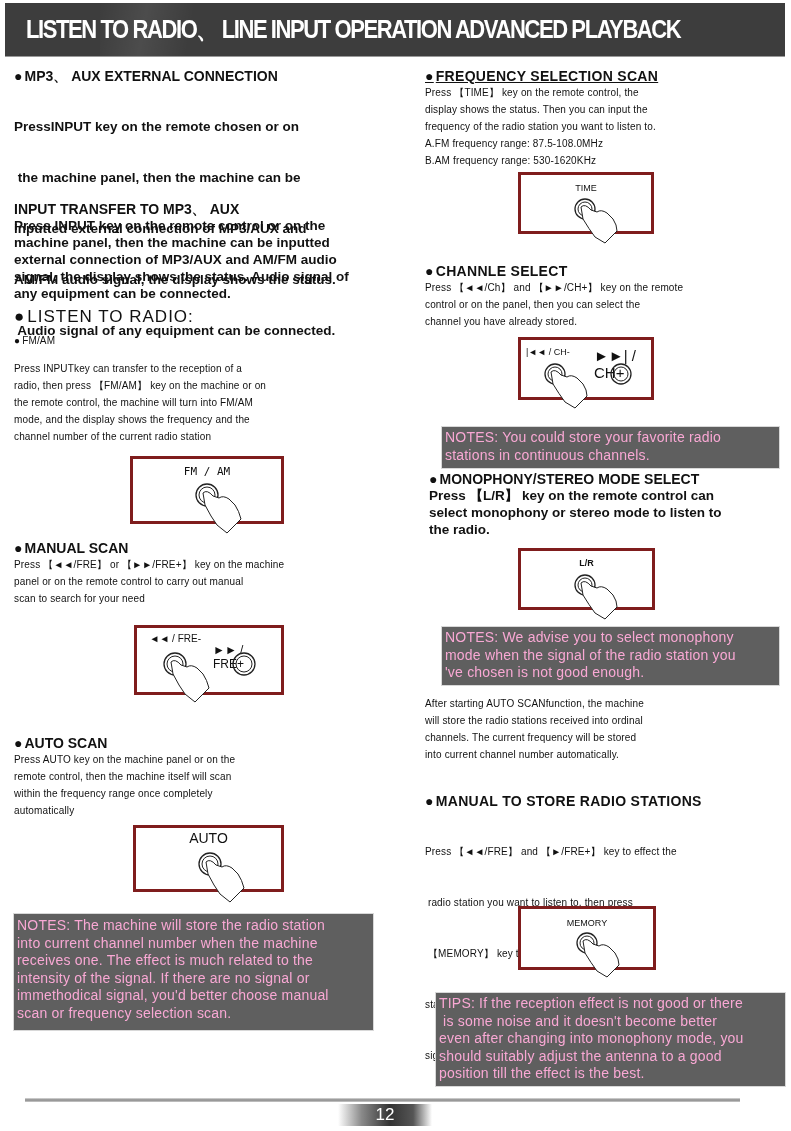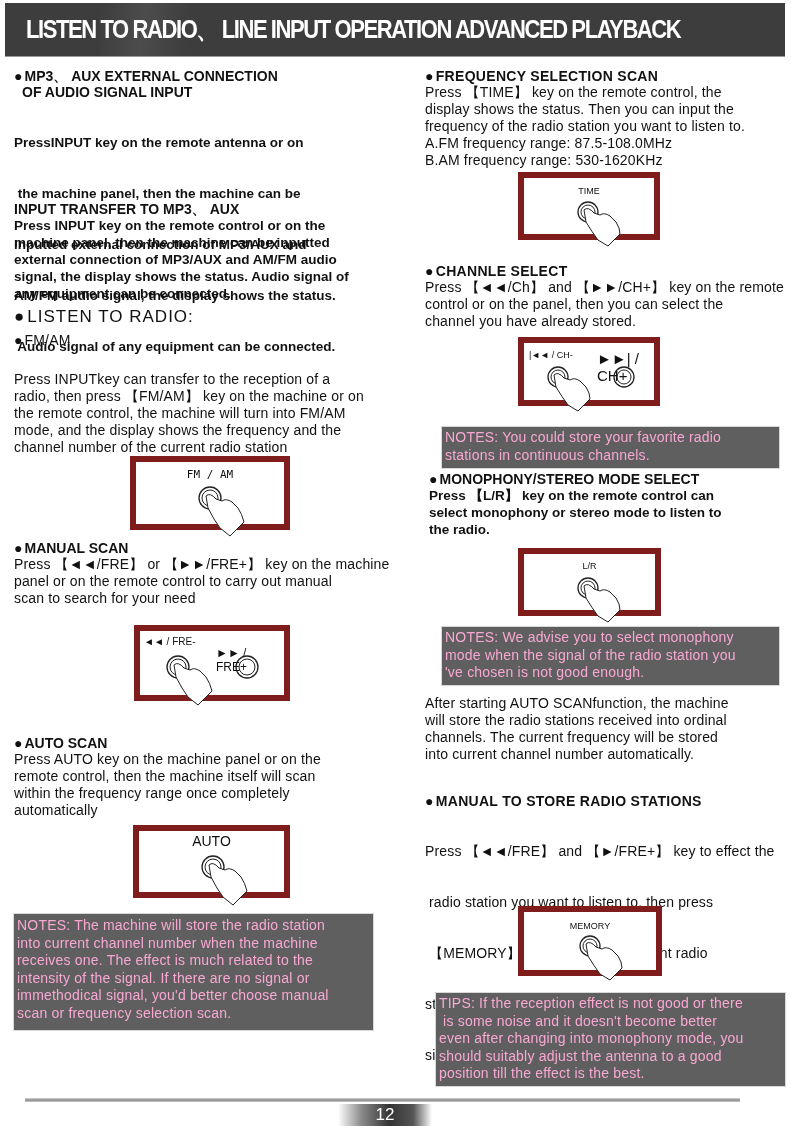--- a/index.html
+++ b/index.html
@@ -9,50 +9,49 @@
             background: #3d3d3d; box-shadow: 0 1px 0 #999; text-align: right; }
   .header .glare { position: absolute; left: 95px; top: 0; width: 110px; height: 53px;
             background: linear-gradient(100deg, rgba(255,255,255,0) 0%, rgba(255,255,255,0.08) 40%, rgba(255,255,255,0) 80%); }
   .header h1 { position: absolute; left: 21px; top: 10px; margin: 0; color: #fff;
             font-family: "Liberation Sans", sans-serif; font-weight: bold; font-size: 25px;
             letter-spacing: -1.6px; transform: scaleX(0.88); transform-origin: left center;
             white-space: nowrap; }
   .blk { position: absolute; }
   .h-bold { font-weight: bold; font-size: 14px; line-height: 16px; }
   .body-bold { font-weight: bold; font-size: 13.5px; line-height: 17px; }
-  .body { font-size: 14px; line-height: 17px; letter-spacing: 0.15px; }
+  .body { font-size: 10px; line-height: 17px; letter-spacing: 0.15px; }
   .bullet::before { content: "\25CF"; margin-right: 2px; }
   .h-large { font-size: 17px; letter-spacing: 1px; }
   .note { position: absolute; background: #5f5f5f; color: #f9a8d4;
           font-size: 14px; line-height: 17.5px; padding: 3px 3px; letter-spacing: 0.2px;
           box-shadow: 0 0 0 1px #d8d8d8; }
-  .diag { position: absolute; border: 6px solid #7f1d1d; background: #fff; }
+  .diag { position: absolute; border: 3px solid #7f1d1d; background: #fff; }
   .diag .lbl { position: absolute; left: 0; right: 0; text-align: center; font-size: 11px; }
   .diag svg { position: absolute; overflow: visible; }
   .footer-line-l { position: absolute; left: 25px; top: 1098px; width: 405px; height: 4px;
           background: linear-gradient(#ddd, #888 50%, #ccc); }
   .footer-line-r { position: absolute; left: 430px; top: 1098px; width: 310px; height: 4px;
           background: linear-gradient(#ddd, #888 50%, #ccc); }
   .page-num { position: absolute; left: 338px; top: 1104px; width: 94px; height: 22px;
           background: linear-gradient(90deg, #ffffff 0%, #8a8a8a 25%, #333 55%, #555 80%, #ffffff 100%);
           color: #fff; font-size: 17px; text-align: center; line-height: 22px; }
 </style>
 </head>
 <body>
 
 <div class="header">
   <div class="glare"></div>
   <h1>LISTEN TO RADIO、 LINE INPUT OPERATION  ADVANCED PLAYBACK</h1>
 </div>
 
 <div class="blk" style="left:14px; top:68px; width:380px;">
   <div class="h-bold bullet">MP3、 AUX EXTERNAL CONNECTION</div>
-  <div class="h-bold" style="padding-left:8px;">OF AUDIO SIGNAL INPUT</div>
   <div class="body-bold" style="white-space:pre;">
-    <div>PressINPUT key on the remote antenna or on</div>
+    <div>PressINPUT key on the remote chosen or on</div>
     <div> the machine panel, then the machine can be</div>
     <div>inputted external connection of MP3/AUX and</div>
     <div>AM/FM audio signal, the display shows the status.</div>
     <div> Audio signal of any equipment can be connected.</div>
   </div>
 </div>
 
 <div class="blk" style="left:14px; top:201px; width:380px;">
   <div class="h-bold">INPUT TRANSFER TO MP3、 AUX</div>
   <div class="body-bold">
@@ -60,21 +59,21 @@
     <div>machine panel, then the machine can be inputted</div>
     <div>external connection of MP3/AUX and AM/FM audio</div>
     <div>signal, the display shows the status. Audio signal of</div>
     <div>any equipment can be connected.</div>
   </div>
 </div>
 
 <div class="blk" style="left:14px; top:307px; width:395px;">
   <div class="h-large bullet">LISTEN TO RADIO:</div>
   <div class="body bullet" style="margin-top:5px;">FM/AM</div>
-  <div class="body" style="margin-top:22px; white-space:nowrap;">
+  <div class="body" style="margin-top:11px; white-space:nowrap;">
     <div>Press INPUTkey can transfer to the reception of a</div>
     <div>radio, then press 【FM/AM】 key on the machine or on</div>
     <div>the remote control, the machine will turn into FM/AM</div>
     <div>mode, and the display shows the frequency and the</div>
     <div>channel number of the current radio station</div>
   </div>
 </div>
 
 <div class="diag" style="left:130px; top:456px; width:148px; height:62px;">
   <div class="lbl" style="top:6px; font-family:'DejaVu Sans Mono', monospace; font-size:11px;">FM / AM</div>
@@ -88,21 +87,21 @@
 <div class="blk" style="left:14px; top:540px; width:395px;">
   <div class="h-bold bullet">MANUAL SCAN</div>
   <div class="body" style="white-space:nowrap;">
     <div>Press 【◄◄/FRE】 or 【►►/FRE+】 key on the machine</div>
     <div>panel or on the remote control to carry out manual</div>
     <div>scan to search for your need</div>
   </div>
 </div>
 
 <div class="diag" style="left:134px; top:625px; width:144px; height:64px;">
-  <div class="lbl" style="top:5px; left:4px; right:auto; width:60px; font-size:10px; text-align:left;">◄◄ / FRE-</div>
+  <div class="lbl" style="top:5px; left:4px; right:auto; width:60px; font-size:10px; text-align:right;">◄◄ / FRE-</div>
   <div class="lbl" style="top:15px; left:76px; right:auto; width:64px; font-size:12px; text-align:left;">►► / FRE+</div>
   <svg style="left:24px; top:22px;" width="60" height="55">
     <circle cx="14" cy="14" r="11" fill="none" stroke="#222" stroke-width="1.3"></circle>
     <circle cx="14" cy="14" r="8" fill="none" stroke="#222" stroke-width="1"></circle>
     <path d="M10 12 Q14 8 20 15 L26 17 Q30 14 36 18 L42 24 Q46 30 48 38 L34 52 L24 44 Q18 36 12 24 Z" fill="#fff" stroke="#222" stroke-width="1"></path>
   </svg>
   <svg style="left:93px; top:22px;" width="30" height="30">
     <circle cx="14" cy="14" r="11" fill="none" stroke="#222" stroke-width="1.3"></circle>
     <circle cx="14" cy="14" r="8" fill="none" stroke="#222" stroke-width="1"></circle>
   </svg>
@@ -130,21 +129,21 @@
 <div class="note" style="left:14px; top:914px; width:353px; height:110px;">
   <div>NOTES: The machine will store the radio station</div>
   <div>into current channel number when the machine</div>
   <div>receives one. The effect is much related to the</div>
   <div>intensity of the signal. If there are no signal or</div>
   <div style="white-space:nowrap;">immethodical signal, you'd better choose manual</div>
   <div>scan or frequency selection scan.</div>
 </div>
 
 <div class="blk" style="left:425px; top:68px; width:366px;">
-  <div class="h-bold bullet" style="letter-spacing:0.3px;">FREQUENCY SELECTION SCAN</div>
+  <div class="h-bold bullet" style="letter-spacing:0.3px;text-decoration:underline;">FREQUENCY SELECTION SCAN</div>
   <div class="body" style="white-space:nowrap;">
     <div>Press 【TIME】 key on the remote control, the</div>
     <div>display shows the status. Then you can input the</div>
     <div>frequency of the radio station you want to listen to.</div>
     <div>A.FM frequency range: 87.5-108.0MHz</div>
     <div>B.AM frequency range: 530-1620KHz</div>
   </div>
 </div>
 
 <div class="diag" style="left:518px; top:172px; width:130px; height:56px;">
@@ -187,21 +186,21 @@
 <div class="blk" style="left:429px; top:471px; width:362px;">
   <div class="h-bold bullet">MONOPHONY/STEREO MODE SELECT</div>
   <div class="body-bold">
     <div>Press 【L/R】 key on the remote control can</div>
     <div>select monophony or stereo mode to listen to</div>
     <div>the radio.</div>
   </div>
 </div>
 
 <div class="diag" style="left:518px; top:548px; width:131px; height:56px;">
-  <div class="lbl" style="top:7px; font-size:9px;">L/R</div>
+  <div class="lbl" style="top:7px; font-size:9px;font-weight:bold;">L/R</div>
   <svg style="left:50px; top:20px;" width="60" height="55">
     <circle cx="14" cy="14" r="10" fill="none" stroke="#222" stroke-width="1.3"></circle>
     <circle cx="14" cy="14" r="7" fill="none" stroke="#222" stroke-width="1"></circle>
     <path d="M10 12 Q14 8 20 15 L26 17 Q30 14 36 18 L42 24 Q46 30 46 36 L34 48 L24 42 Q18 34 12 24 Z" fill="#fff" stroke="#222" stroke-width="1"></path>
   </svg>
 </div>
 
 <div class="note" style="left:442px; top:627px; width:331px; height:53px; padding-top:2px;">
   <div>NOTES: We advise you to select monophony</div>
   <div>mode when the signal of the radio station you</div>

